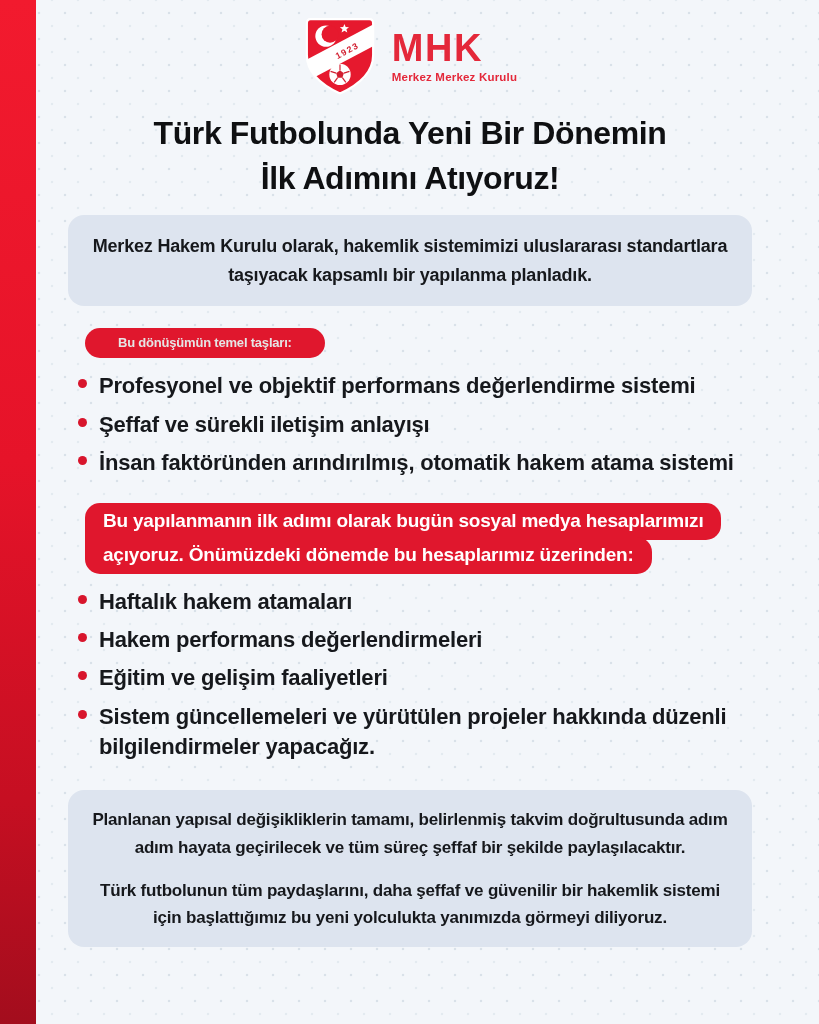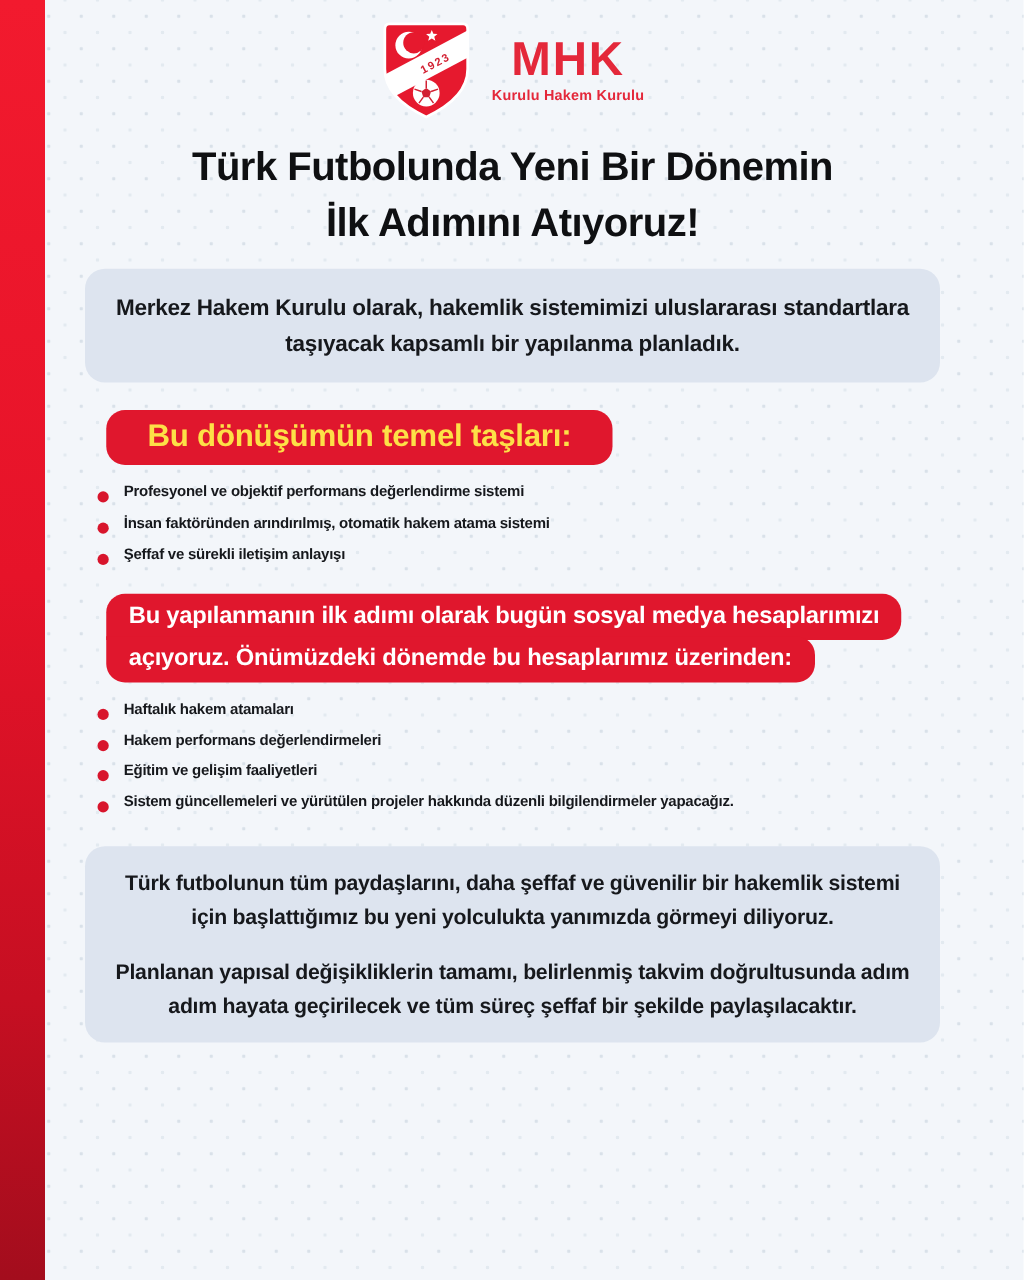--- a/index.html
+++ b/index.html
@@ -15,43 +15,43 @@
     color:#16181c;
   }
   .red-bar{
     position:absolute;left:0;top:0;width:36px;height:100%;
     background:linear-gradient(180deg,#f21a2e 0%,#e61329 45%,#c60f22 78%,#a30d1d 100%);
   }
   .content{position:absolute;left:36px;top:0;right:0;bottom:0;padding:8px 67px 0 32px;}
 
   .header{display:flex;justify-content:center;align-items:center;gap:15px;padding-top:6px;}
   .logo svg{display:block;height:84px;width:auto;}
-  .brand{display:flex;flex-direction:column;align-items:center;}
+  .brand{display:flex;flex-direction:column;align-items:flex-start;}
   .brand-name{color:#e4283a;font-size:38px;font-weight:700;letter-spacing:1.5px;line-height:1;}
   .brand-sub{color:#e4283a;font-size:11.5px;font-weight:700;margin-top:4px;letter-spacing:.2px;}
 
   .title{margin:13px 0 0;text-align:center;font-size:32px;line-height:1.42;font-weight:700;
          color:#0f1012;letter-spacing:-.4px;}
 
   .info-box{background:#dde4ef;border-radius:16px;margin-top:13px;padding:17px 4px;
             text-align:center;font-size:18px;font-weight:700;line-height:1.6;letter-spacing:-.2px;}
   .info-box p{margin:0;}
 
   .badge-row{margin-top:22px;margin-left:17px;}
-  .badge{display:inline-block;background:#e0172d;color:#fde047;font-size:25px;font-weight:700;
+  .badge{display:inline-block;background:#e0172d;color:#e5e5e5;font-size:13px;font-weight:700;
          padding:7px 33px 8px;border-radius:15px;letter-spacing:-.2px;}
 
   .badge2{margin-top:20px;margin-left:17px;}
   .badge2 .line{display:table;background:#e0172d;color:#fff;font-size:19px;font-weight:700;
                 padding:7px 18px 8px;border-radius:15px;white-space:nowrap;letter-spacing:-.2px;}
   .badge2 .line-1{border-bottom-left-radius:0;}
   .badge2 .line-2{border-top-left-radius:0;margin-top:-3px;}
 
   ul.bullets{list-style:none;margin:9px 0 0;padding:0 0 0 10px;}
-  ul.bullets li{position:relative;padding:4px 0 4px 21px;font-size:12px;font-weight:700;
+  ul.bullets li{position:relative;padding:4px 0 4px 21px;font-size:22px;font-weight:700;
                 line-height:1.38;letter-spacing:-.2px;}
   ul.bullets .dot{position:absolute;left:0;top:12px;width:9px;height:9px;border-radius:50%;
                   background:#d8152c;}
 
   .outro-box{background:#dde4ef;border-radius:16px;margin-top:24px;padding:16px 22px;
              text-align:center;font-size:17px;font-weight:700;line-height:1.6;letter-spacing:-.2px;}
   .outro-box p{margin:0;}
   .outro-box p + p{margin-top:16px;}
 </style>
 </head>
@@ -88,54 +88,54 @@
               <line x1="5.2" y1="-1.7" x2="12.8" y2="-4.2"></line>
               <line x1="3.2" y1="4.45" x2="7.9" y2="10.9"></line>
               <line x1="-3.2" y1="4.45" x2="-7.9" y2="10.9"></line>
               <line x1="-5.2" y1="-1.7" x2="-12.8" y2="-4.2"></line>
             </g>
           </g>
         </svg>
       </span>
       <span class="brand">
         <span class="brand-name">MHK</span>
-        <span class="brand-sub">Kurulu Hakem Kurulu</span>
+        <span class="brand-sub">Merkez Merkez Kurulu</span>
       </span>
     </header>
 
     <h1 class="title">
       <span>Türk Futbolunda Yeni Bir Dönemin</span><br>
       <span>İlk Adımını Atıyoruz!</span>
     </h1>
 
     <div class="info-box">
       <p>Merkez Hakem Kurulu olarak, hakemlik sistemimizi uluslararası standartlara taşıyacak kapsamlı bir yapılanma planladık.</p>
     </div>
 
     <div class="badge-row">
       <span class="badge">Bu dönüşümün temel taşları:</span>
     </div>
 
     <ul class="bullets">
       <li><span class="dot"></span><span>Profesyonel ve objektif performans değerlendirme sistemi</span></li>
+      <li><span class="dot"></span><span>Şeffaf ve sürekli iletişim anlayışı</span></li>
       <li><span class="dot"></span><span>İnsan faktöründen arındırılmış, otomatik hakem atama sistemi</span></li>
-      <li><span class="dot"></span><span>Şeffaf ve sürekli iletişim anlayışı</span></li>
     </ul>
 
     <div class="badge2">
       <span class="line line-1">Bu yapılanmanın ilk adımı olarak bugün sosyal medya hesaplarımızı</span>
       <span class="line line-2">açıyoruz. Önümüzdeki dönemde bu hesaplarımız üzerinden:</span>
     </div>
 
     <ul class="bullets">
       <li><span class="dot"></span><span>Haftalık hakem atamaları</span></li>
       <li><span class="dot"></span><span>Hakem performans değerlendirmeleri</span></li>
       <li><span class="dot"></span><span>Eğitim ve gelişim faaliyetleri</span></li>
       <li><span class="dot"></span><span>Sistem güncellemeleri ve yürütülen projeler hakkında düzenli bilgilendirmeler yapacağız.</span></li>
     </ul>
 
     <div class="outro-box">
+      <p>Planlanan yapısal değişikliklerin tamamı, belirlenmiş takvim doğrultusunda adım adım hayata geçirilecek ve tüm süreç şeffaf bir şekilde paylaşılacaktır.</p>
       <p>Türk futbolunun tüm paydaşlarını, daha şeffaf ve güvenilir bir hakemlik sistemi için başlattığımız bu yeni yolculukta yanımızda görmeyi diliyoruz.</p>
-      <p>Planlanan yapısal değişikliklerin tamamı, belirlenmiş takvim doğrultusunda adım adım hayata geçirilecek ve tüm süreç şeffaf bir şekilde paylaşılacaktır.</p>
     </div>
 
   </div>
 </div>
 
 </body></html>

